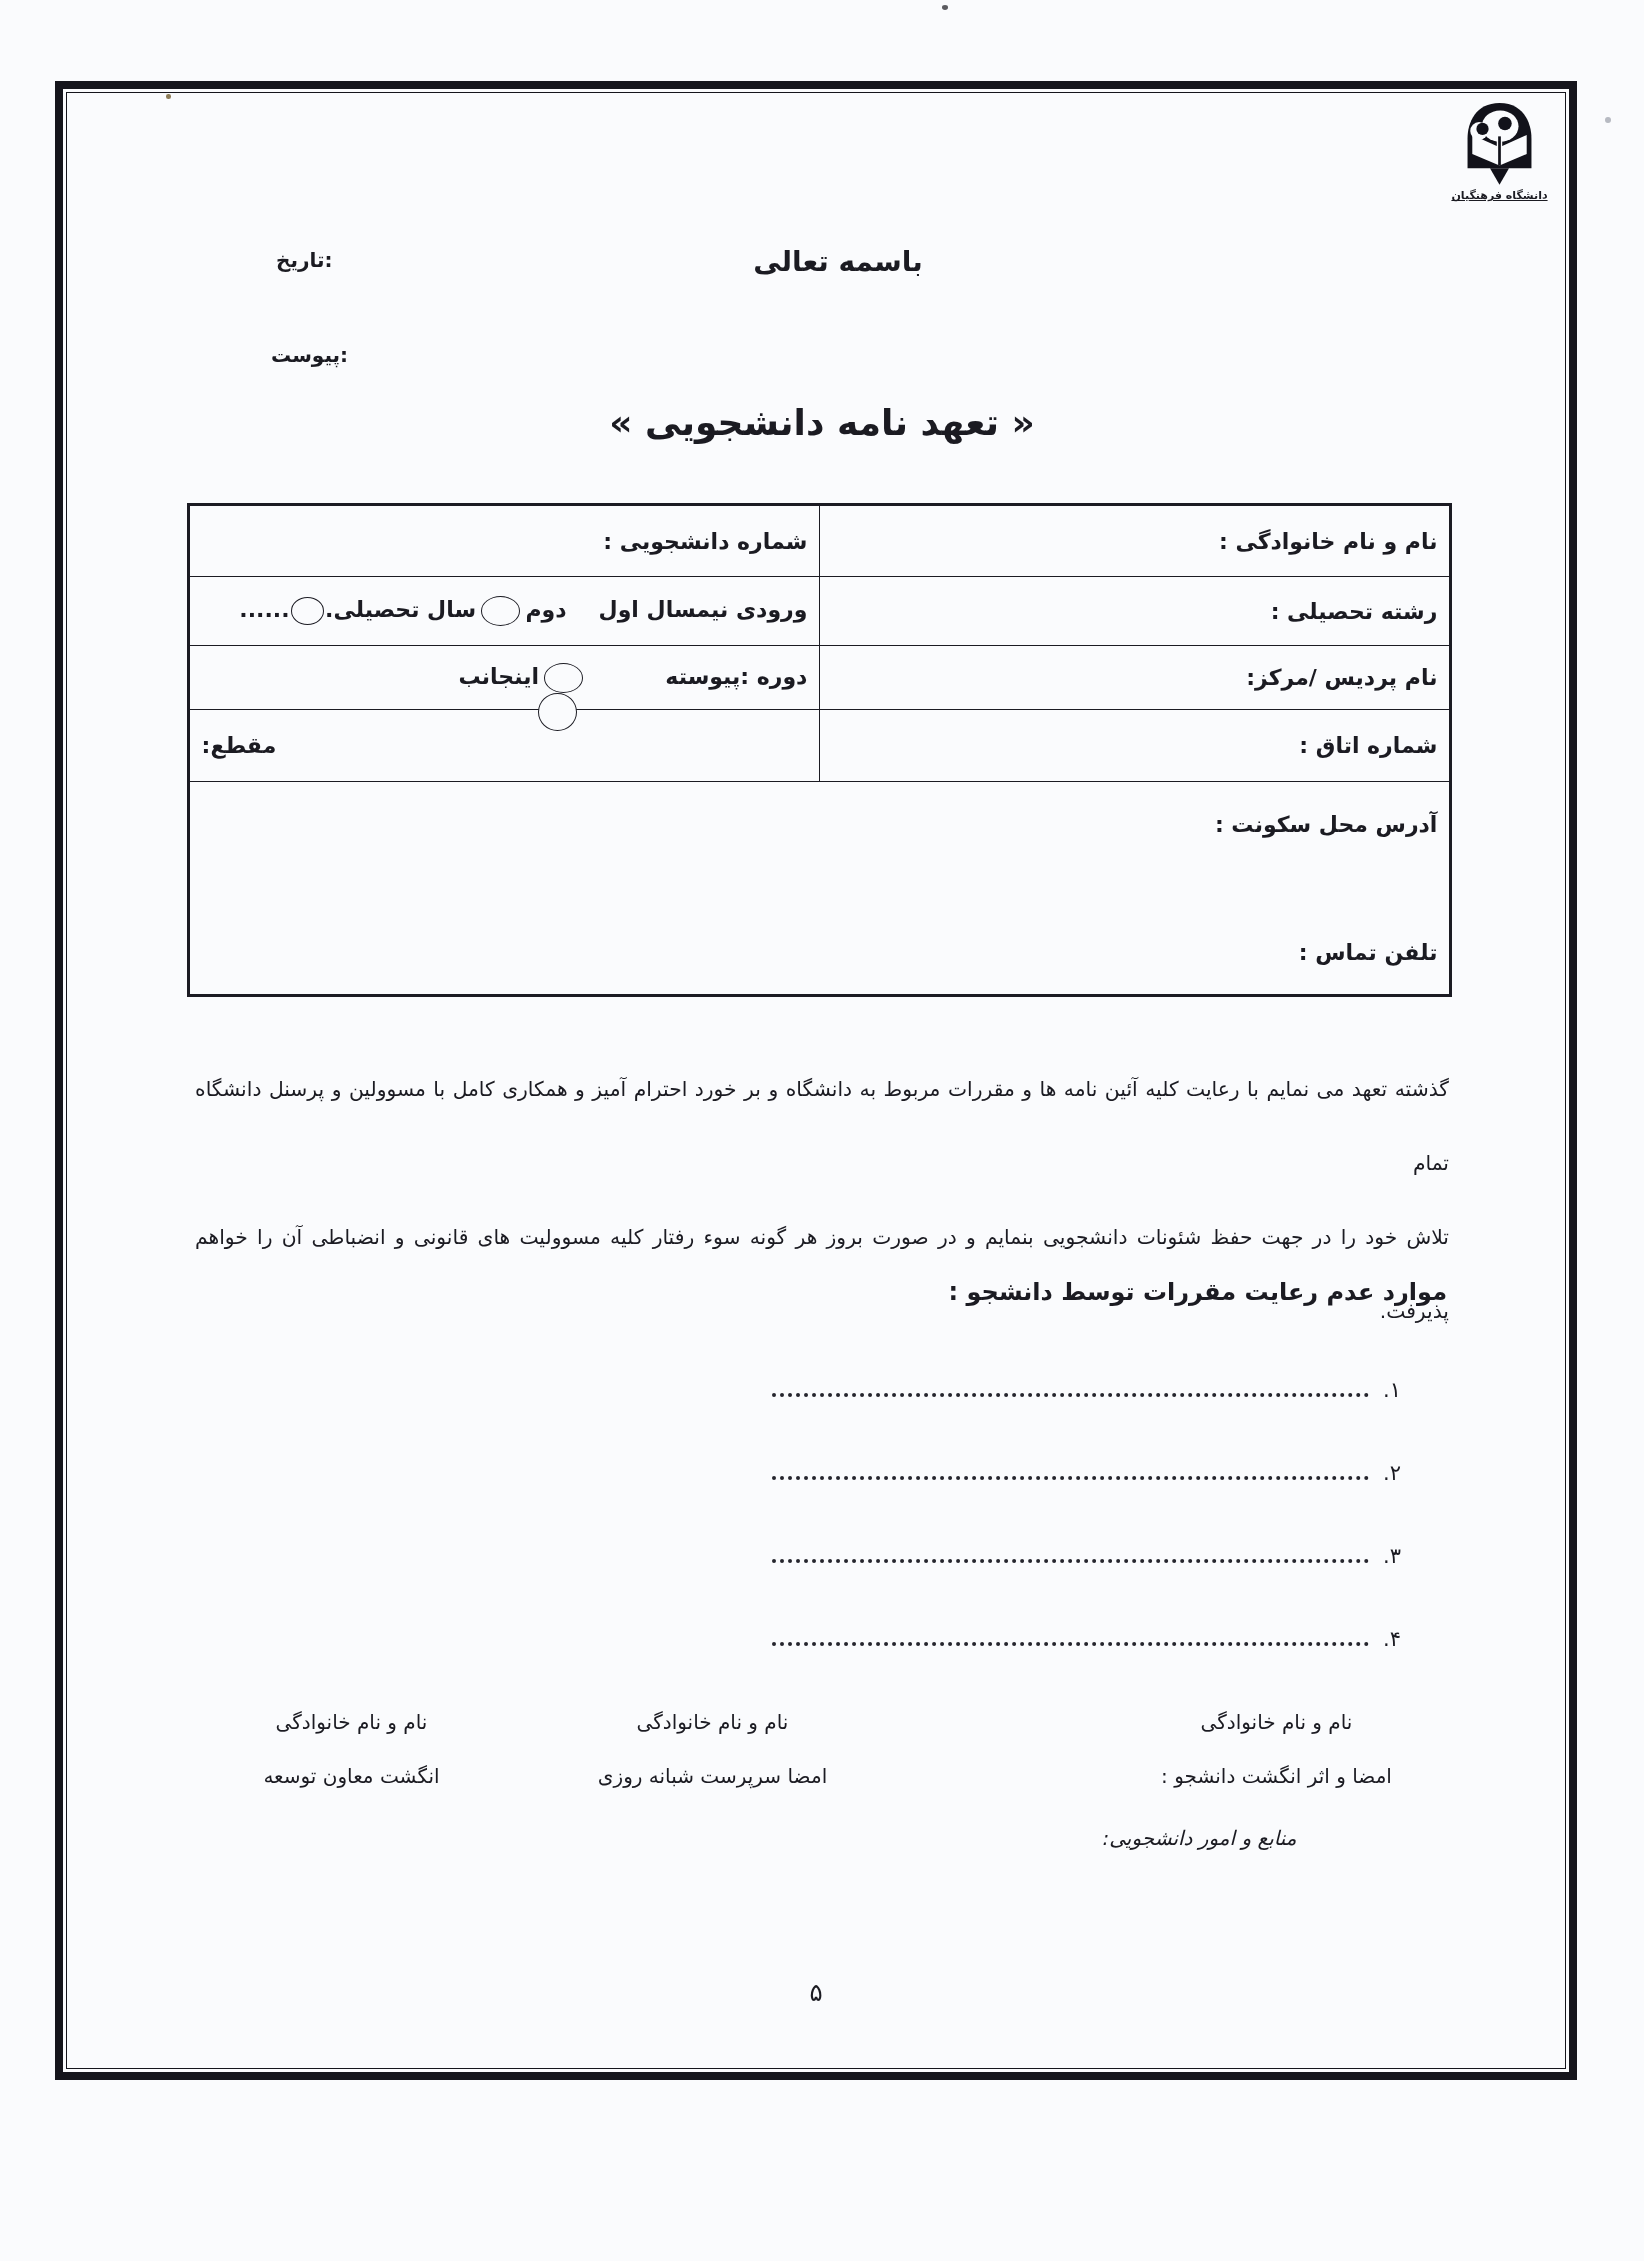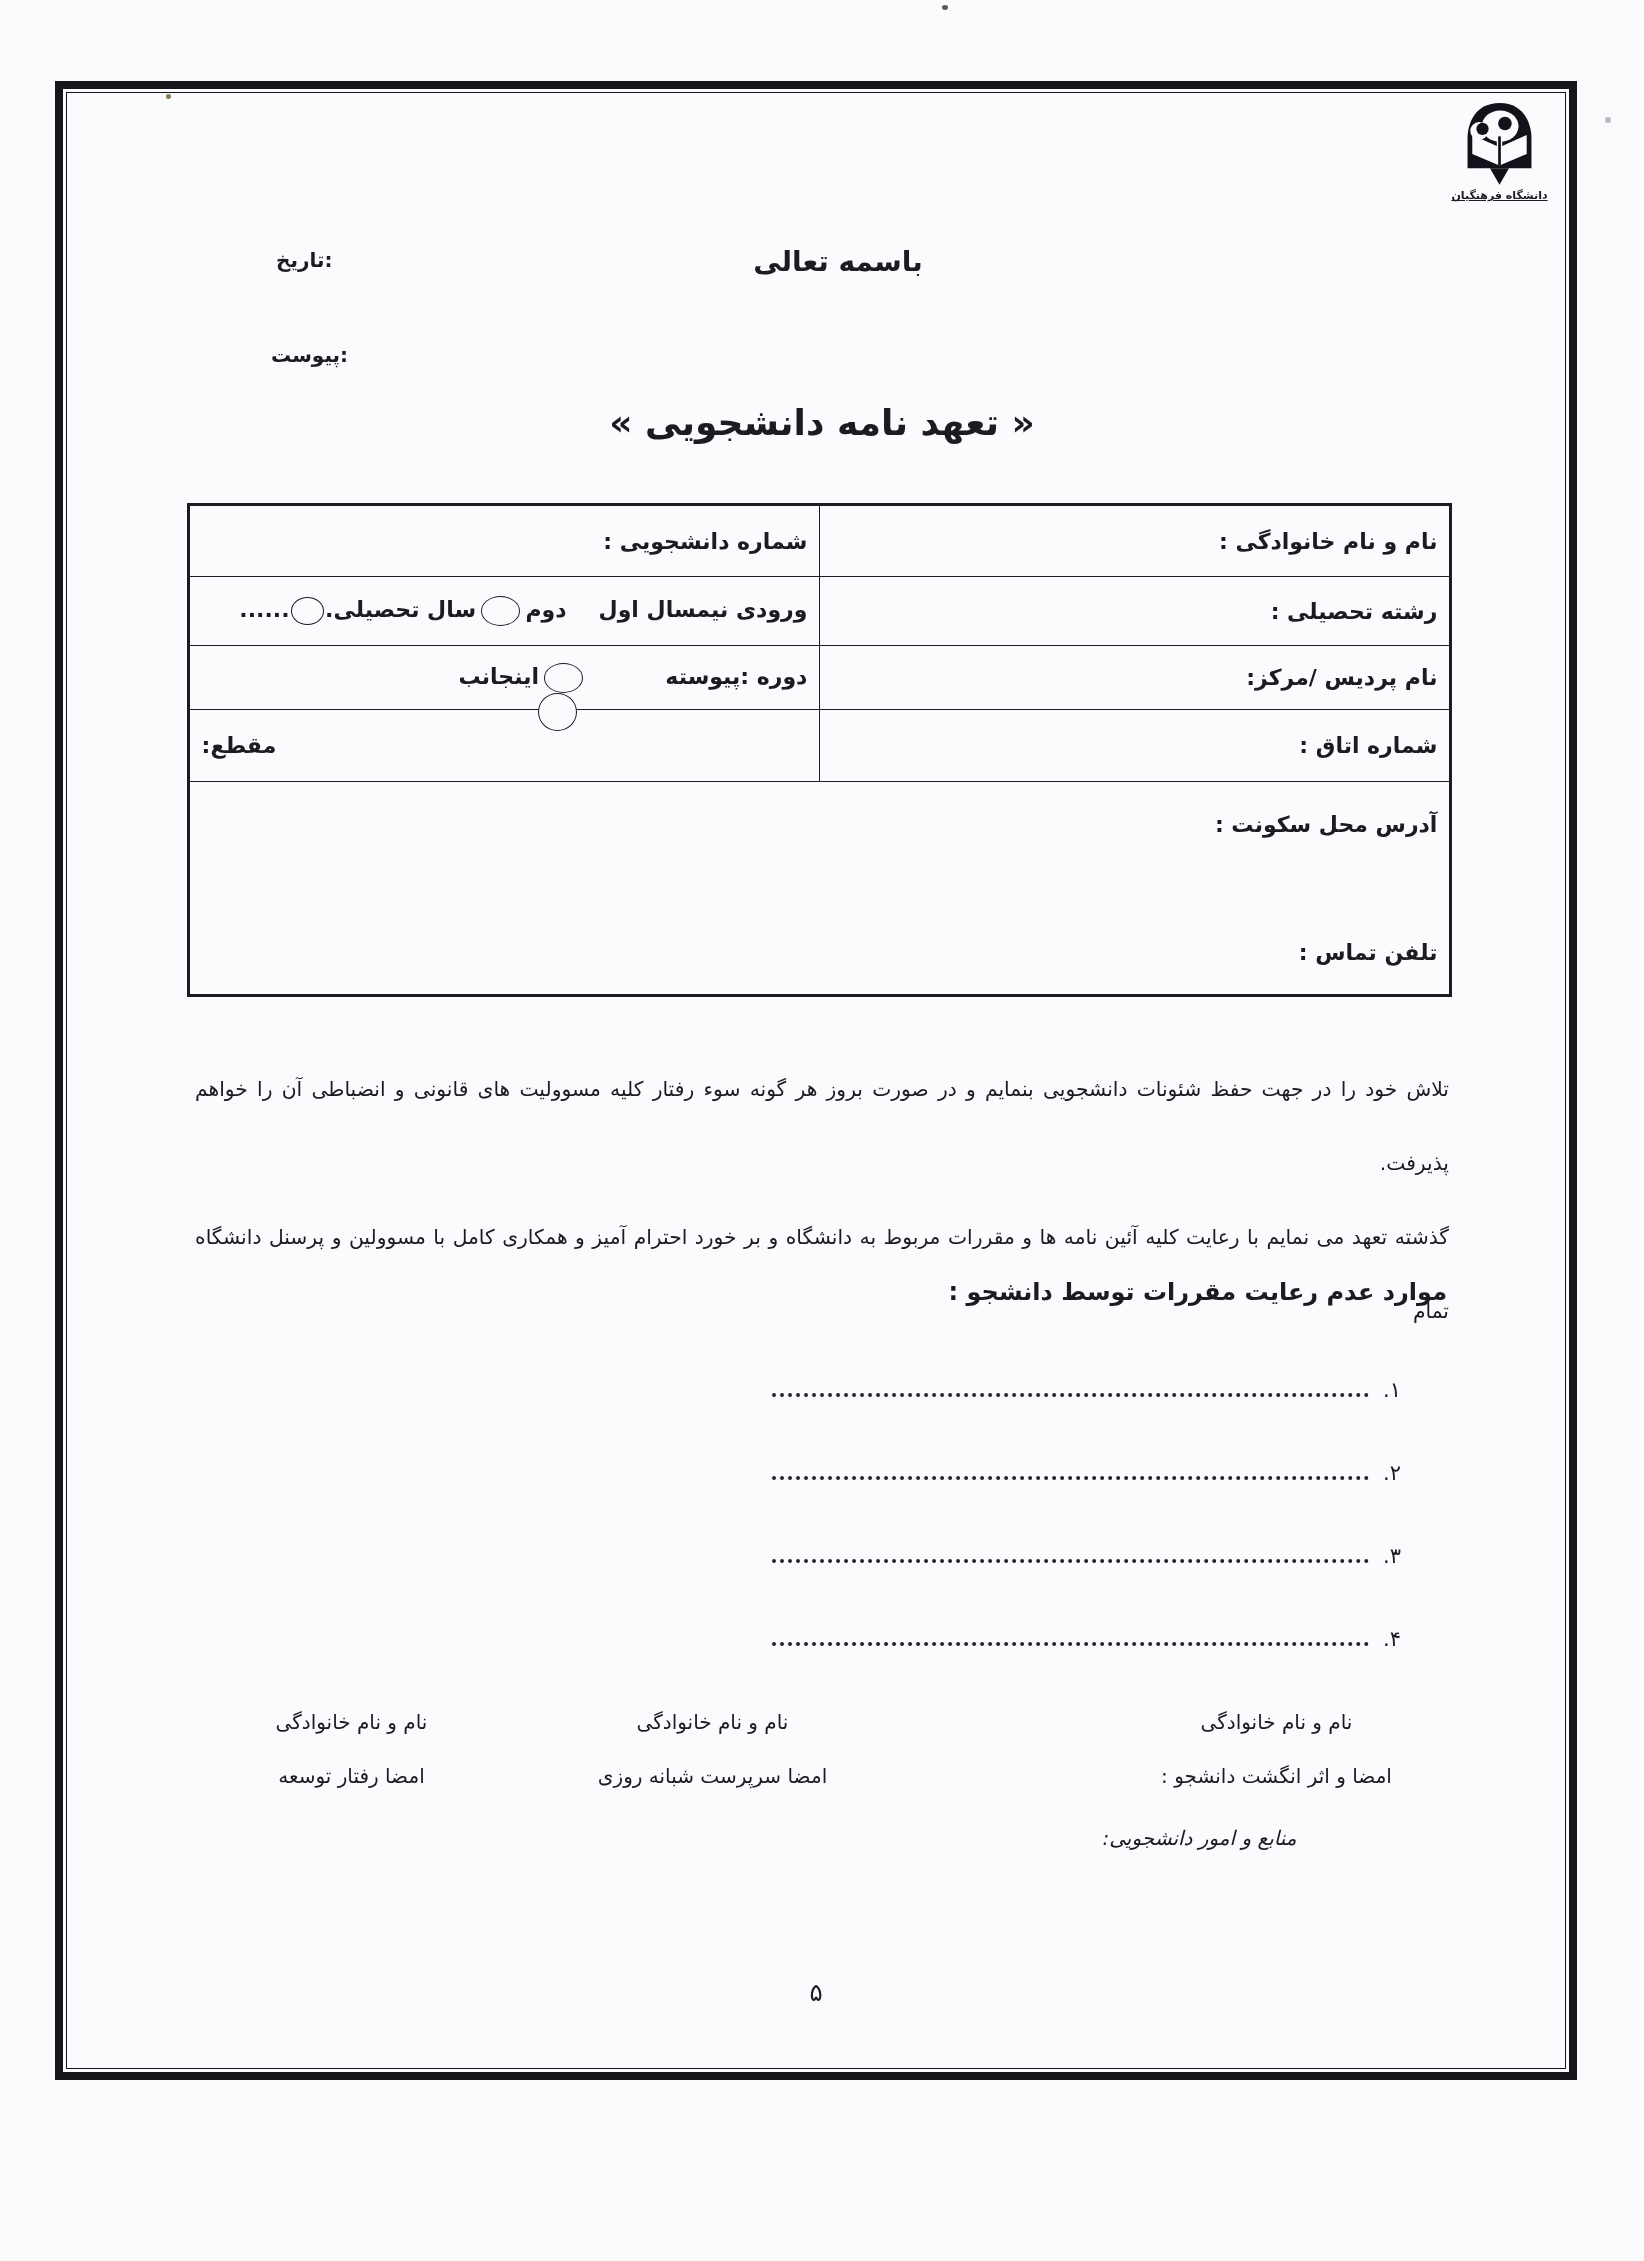--- a/index.html
+++ b/index.html
@@ -139,22 +139,22 @@
           <div>آدرس محل سکونت :</div>
           <div class="phone-line">تلفن تماس :</div>
         </td>
       </tr>
     </tbody>
       </table>
     <div class="stray-circle"></div>
   </div>
 
   <div class="commitment">
+    <div class="jline">گذشته تعهد می نمایم با رعایت کلیه آئین نامه ها و مقررات مربوط به دانشگاه و بر خورد احترام آمیز و همکاری کامل با مسوولین و پرسنل دانشگاه تمام</div>
     <div class="jline">تلاش خود را در جهت حفظ شئونات دانشجویی بنمایم و در صورت بروز هر گونه سوء رفتار کلیه مسوولیت های قانونی و انضباطی آن را خواهم پذیرفت.</div>
-    <div class="jline">گذشته تعهد می نمایم با رعایت کلیه آئین نامه ها و مقررات مربوط به دانشگاه و بر خورد احترام آمیز و همکاری کامل با مسوولین و پرسنل دانشگاه تمام</div>
   </div>
 
   <div class="violations-header">موارد عدم رعایت مقررات توسط دانشجو :</div>
 
   <div class="v-item" style="top:1372px;">
     <span>۱.</span>
     <span class="v-leader"></span>
   </div>
   <div class="v-item" style="top:1455px;">
     <span>۲.</span>
@@ -175,19 +175,19 @@
   </div>
   <div class="sig-extra">منابع و امور دانشجویی:</div>
 
   <div class="sig-block" style="left:519px;">
     <div>نام و نام خانوادگی</div>
     <div class="sig-line2">امضا سرپرست شبانه روزی</div>
   </div>
 
   <div class="sig-block" style="left:158px;">
     <div>نام و نام خانوادگی</div>
-    <div class="sig-line2">امضا  رفتار توسعه</div>
+    <div class="sig-line2">انگشت  معاون توسعه</div>
   </div>
 
   <div class="page-number">۵</div>
 
 </div>
 
 
 </body></html>

